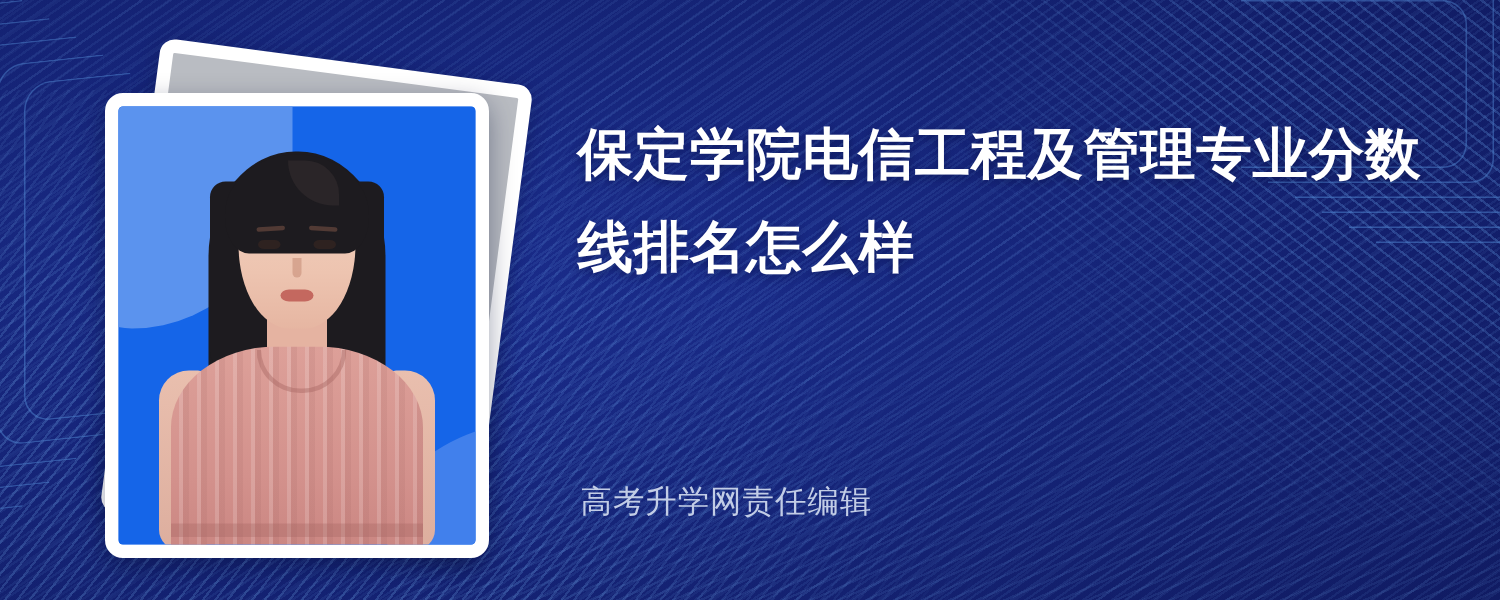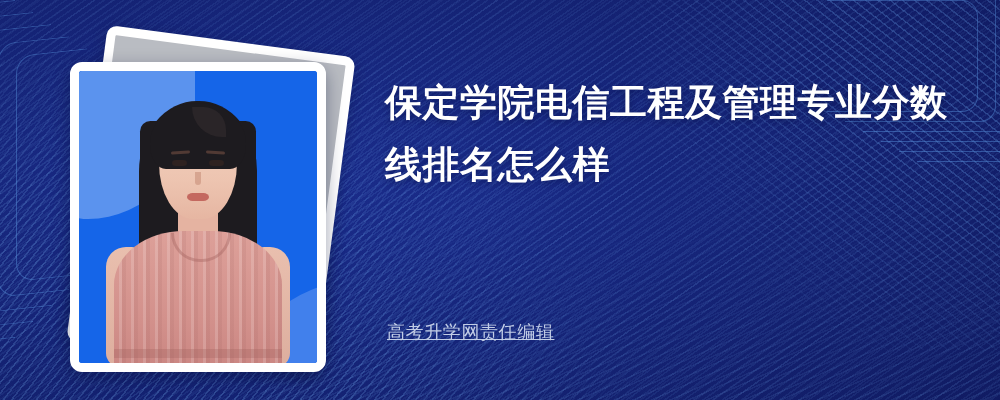--- a/index.html
+++ b/index.html
@@ -326,24 +326,23 @@
     font-size: 29px;
     font-weight: bold;
     letter-spacing: 1px;
     text-shadow: 0 2px 5px rgba(5,12,58,0.45);
   }
   .author-role {
     position: absolute;
     top: 320px;
     left: 2px;
     color: #c2cde6;
-    font-size: 18px;
+    font-size: 21px;
     font-weight: normal;
     letter-spacing: 0.6px;
-    text-decoration: underline;
   }
 </style>
 </head>
 <body>
 
 <div id="banner">
 
   <div class="bg-base"></div>
   <div class="bg-diag-fine"></div>
   <div class="bg-diag-fine b"></div>

